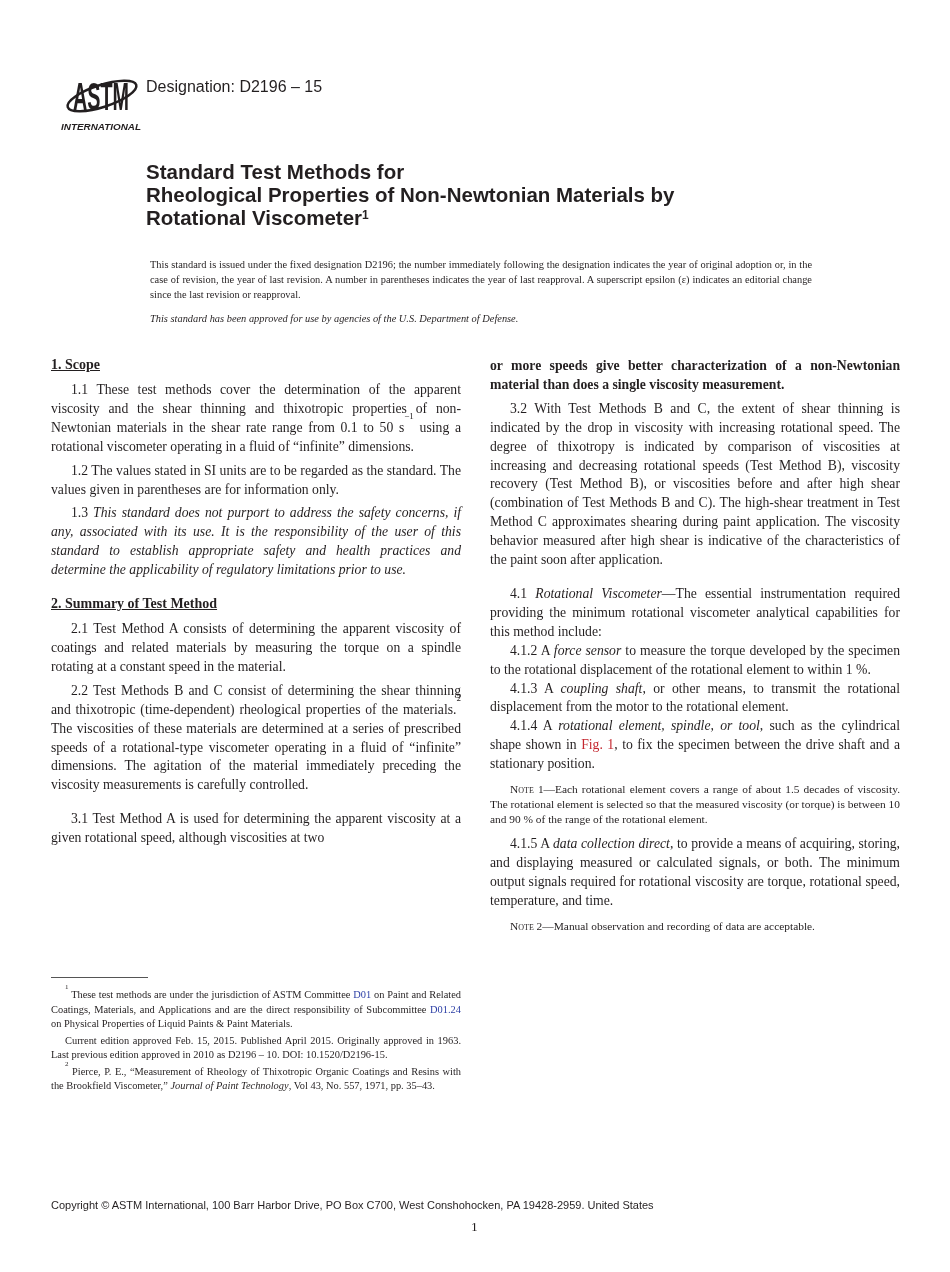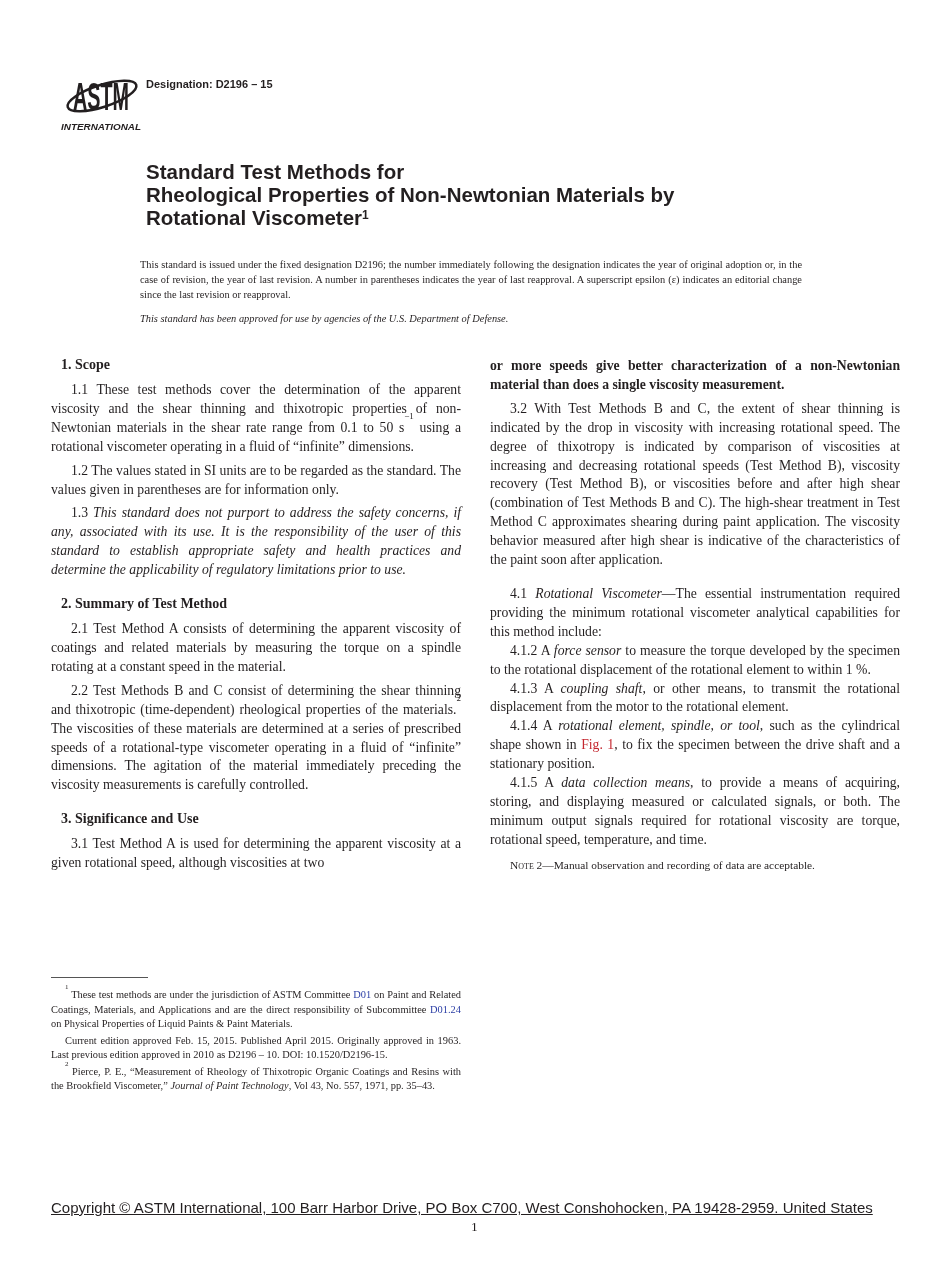--- a/index.html
+++ b/index.html
@@ -1,51 +1,51 @@
 <!DOCTYPE html>
 <html><head>
 <meta charset="utf-8">
 <style>
   html, body { margin: 0; padding: 0; background: #ffffff; }
   body { width: 950px; height: 1272px; position: relative; overflow: hidden; color: #231f20; }
   .serif { font-family: "Liberation Serif", "DejaVu Serif", serif; }
   .sans { font-family: "Liberation Sans", "DejaVu Sans", sans-serif; }
 
   .logo { position: absolute; left: 60px; top: 60px; width: 82px; height: 74px; }
-  .designation { position: absolute; left: 146px; top: 78px; font-size: 11px; font-weight: bold; }
+  .designation { position: absolute; left: 146px; top: 78px; font-size: 16px; font-weight: normal; }
 
   .title { position: absolute; left: 146px; top: 160px; font-size: 20.5px; font-weight: bold; line-height: 23px; }
   .title sup { font-size: 12px; vertical-align: top; position: relative; top: -2px; }
 
-  .preamble { position: absolute; left: 140px; top: 257px; width: 662px; font-size: 10.4px; line-height: 15px; text-align: justify; }
+  .preamble { position: absolute; left: 150px; top: 257px; width: 662px; font-size: 10.4px; line-height: 15px; text-align: justify; }
   .preamble p { margin: 0; }
   .preamble .dod { font-style: italic; margin-top: 9px; }
 
   .col { position: absolute; top: 356px; width: 410px; font-size: 13.7px; line-height: 18.9px; text-align: justify; }
   .col-left { left: 51px; }
   .col-right { left: 490px; }
   .col p { margin: 0 0 5px 0; text-indent: 20px; }
   .col p.cont { text-indent: 0; font-weight: bold; }
   .col p.tight { margin-bottom: 0; }
-  .col h2 { font-size: 14px; font-weight: bold; margin: 0 0 7px 10px; line-height: 18px; }
+  .col h2 { font-size: 14px; font-weight: bold; margin: 0 0 7px 0; line-height: 18px; text-decoration: underline; }
   .col .sec-gap { height: 10px; }
   .col sup { font-size: 9px; vertical-align: top; position: relative; top: -3px; line-height: 0; }
   .it { font-style: italic; }
   .link-red { color: #c4262e; }
   .link-blue { color: #2b3ea5; }
 
   .note { font-size: 11.4px; line-height: 15px; text-indent: 20px; text-align: justify; margin: 8px 0 8px 0; }
   .note .sc { font-variant: small-caps; }
 
   .fn-rule { position: absolute; left: 51px; top: 977px; width: 97px; height: 1px; background: #555; }
   .footnotes { position: absolute; left: 51px; top: 988px; width: 410px; font-size: 10.4px; line-height: 14.5px; text-align: justify; }
   .footnotes p { margin: 0 0 2px 0; text-indent: 14px; }
   .footnotes sup { font-size: 7px; vertical-align: top; position: relative; top: -1px; line-height: 0; }
 
-  .copyright { position: absolute; left: 51px; top: 1199px; font-size: 15px; text-decoration: underline; }
+  .copyright { position: absolute; left: 51px; top: 1199px; font-size: 11px; }
   .pagenum { position: absolute; left: 471px; top: 1219px; font-size: 13.5px; }
 </style>
 </head>
 <body>
 
 <div class="logo">
   <svg width="82" height="74" viewBox="0 0 82 74">
     <ellipse cx="42" cy="36" rx="36" ry="11" fill="none" stroke="#231f20" stroke-width="2.5" transform="rotate(-18 42 36)"></ellipse>
     <text x="41" y="50" text-anchor="middle" font-family="Liberation Sans, sans-serif" font-weight="bold" font-size="38" fill="#231f20" textLength="56" lengthAdjust="spacingAndGlyphs">ASTM</text>
     <text x="41" y="70" text-anchor="middle" font-family="Liberation Sans, sans-serif" font-weight="bold" font-style="italic" font-size="9.5" fill="#231f20" textLength="80" lengthAdjust="spacingAndGlyphs">INTERNATIONAL</text>
@@ -69,38 +69,38 @@
   <p><span>1.1 These test methods cover the determination of the apparent viscosity and the shear thinning and thixotropic properties of non-Newtonian materials in the shear rate range from 0.1 to 50 s</span><sup>−1</sup><span> using a rotational viscometer operating in a fluid of “infinite” dimensions.</span></p>
   <p>1.2 The values stated in SI units are to be regarded as the standard. The values given in parentheses are for information only.</p>
   <p><span>1.3 </span><span class="it">This standard does not purport to address the safety concerns, if any, associated with its use. It is the responsibility of the user of this standard to establish appropriate safety and health practices and determine the applicability of regulatory limitations prior to use.</span></p>
   <div class="sec-gap"></div>
 
   <h2>2.  Summary of Test Method</h2>
   <p>2.1 Test Method A consists of determining the apparent viscosity of coatings and related materials by measuring the torque on a spindle rotating at a constant speed in the material.</p>
   <p><span>2.2  Test Methods B and C consist of determining the shear thinning and thixotropic (time-dependent) rheological properties of the materials.</span><sup>2</sup><span> The viscosities of these materials are determined at a series of prescribed speeds of a rotational-type viscometer operating in a fluid of “infinite” dimensions. The agitation of the material immediately preceding the viscosity measurements is carefully controlled.</span></p>
   <div class="sec-gap"></div>
 
-  <h2>3.  Significance and Use</h2>
   <p class="tight">3.1 Test Method A is used for determining the apparent viscosity at a given rotational speed, although viscosities at two</p>
 </div>
 
 <div class="fn-rule"></div>
 <div class="footnotes serif">
   <p><sup>1</sup><span> These test methods are under the jurisdiction of ASTM Committee </span><span class="link-blue">D01</span><span> on Paint and Related Coatings, Materials, and Applications and are the direct responsibility of Subcommittee </span><span class="link-blue">D01.24</span><span> on Physical Properties of Liquid Paints &amp; Paint Materials.</span></p>
   <p>Current edition approved Feb. 15, 2015. Published April 2015. Originally approved in 1963. Last previous edition approved in 2010 as D2196 – 10. DOI: 10.1520/D2196-15.</p>
   <p><sup>2</sup><span> Pierce, P. E., “Measurement of Rheology of Thixotropic Organic Coatings and Resins with the Brookfield Viscometer,” </span><span class="it">Journal of Paint Technology</span><span>, Vol 43, No. 557, 1971, pp. 35–43.</span></p>
 </div>
 
 <div class="col col-right serif" style="top:357px;">
   <p class="cont">or more speeds give better characterization of a non-Newtonian material than does a single viscosity measurement.</p>
   <p>3.2  With Test Methods B and C, the extent of shear thinning is indicated by the drop in viscosity with increasing rotational speed. The degree of thixotropy is indicated by comparison of viscosities at increasing and decreasing rotational speeds (Test Method B), viscosity recovery (Test Method B), or viscosities before and after high shear (combination of Test Methods B and C). The high-shear treatment in Test Method C approximates shearing during paint application. The viscosity behavior measured after high shear is indicative of the characteristics of the paint soon after application.</p>
   <div class="sec-gap"></div>
 
   <p class="tight"><span>4.1 </span><span class="it">Rotational Viscometer</span><span>—The essential instrumentation required providing the minimum rotational viscometer analytical capabilities for this method include:</span></p>
   <p class="tight"><span>4.1.2  A </span><span class="it">force sensor</span><span> to measure the torque developed by the specimen to the rotational displacement of the rotational element to within 1 %.</span></p>
   <p class="tight"><span>4.1.3 A </span><span class="it">coupling shaft</span><span>, or other means, to transmit the rotational displacement from the motor to the rotational element.</span></p>
   <p class="tight"><span>4.1.4 A </span><span class="it">rotational element, spindle, or tool</span><span>, such as the cylindrical shape shown in </span><span class="link-red">Fig. 1</span><span>, to fix the specimen between the drive shaft and a stationary position.</span></p>
-  <p><span>4.1.5 A </span><span class="it">data collection means</span><span>, to provide a means of acquiring, storing, and displaying measured or calculated signals, or both. The minimum output signals required for rotational viscosity are torque, rotational speed, temperature, and time.</span></p>
+  <div class="note"><span class="sc">Note 1</span><span>—Each rotational element covers a range of about 1.5 decades of viscosity. The rotational element is selected so that the measured viscosity (or torque) is between 10 and 90 % of the range of the rotational element.</span></div>
+  <p><span>4.1.5 A </span><span class="it">data collection direct</span><span>, to provide a means of acquiring, storing, and displaying measured or calculated signals, or both. The minimum output signals required for rotational viscosity are torque, rotational speed, temperature, and time.</span></p>
   <div class="note"><span class="sc">Note 2</span><span>—Manual observation and recording of data are acceptable.</span></div>
 </div>
 
 <div class="copyright sans">Copyright © ASTM International, 100 Barr Harbor Drive, PO Box C700, West Conshohocken, PA 19428-2959. United States</div>
 <div class="pagenum serif">1</div>
 
 </body></html>

